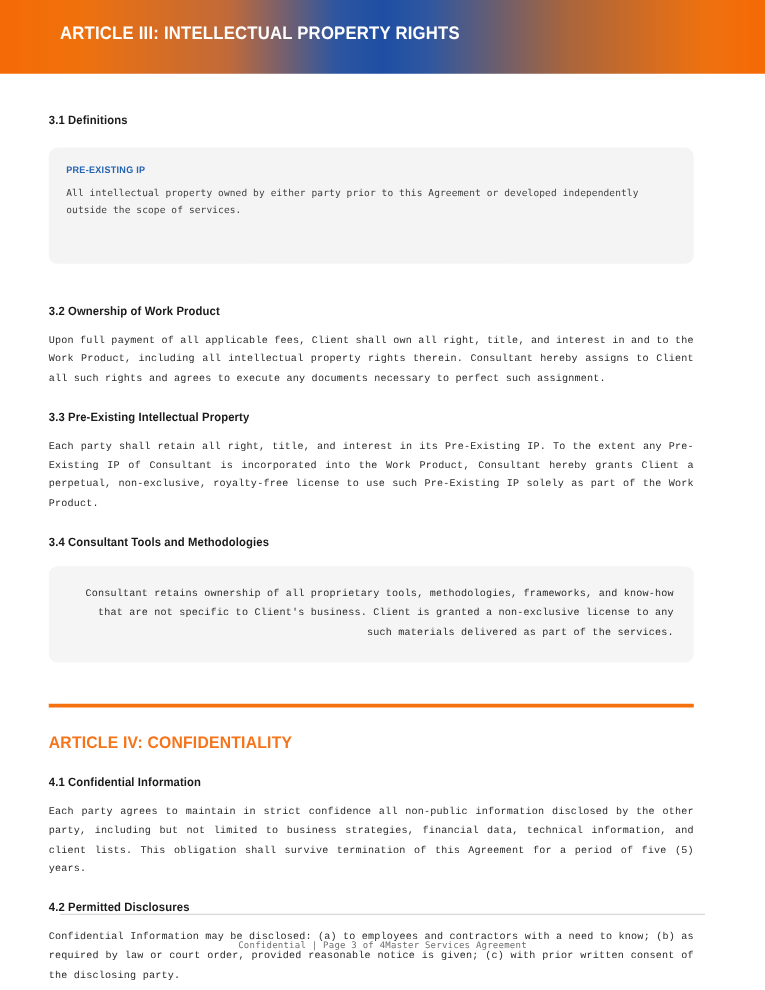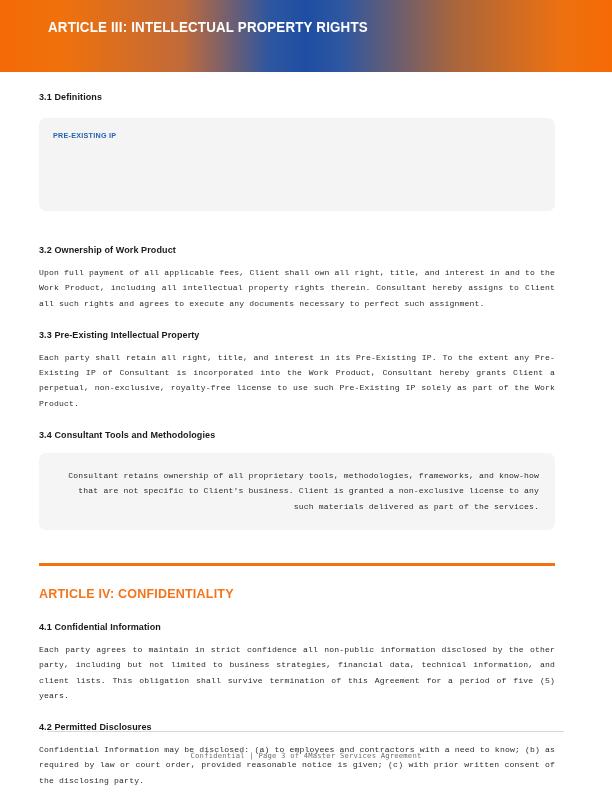--- a/index.html
+++ b/index.html
@@ -14,21 +14,21 @@
     overflow: hidden;
     position: relative;
   }
 
   
   .page-header {
     position: absolute;
     top: 0;
     left: 0;
     width: 612px;
-    height: 72px;
+    height: 59px;
     background: linear-gradient(90deg,
         #f46a06 0%,
         #f0710c 10%,
         #c06a3a 30%,
         #2d56a0 44%,
         #1e4ea3 50%,
         #2f57a0 56%,
         #a8653d 74%,
         #ee7110 92%,
         #f56a05 100%);
@@ -181,20 +181,21 @@
 </div>
 
 <div class="content">
 
   <div class="sec-heading mt-33">3.1 Definitions</div>
 
   <div class="defs-row mt-16">
 
     <div class="def-card">
       <div class="def-card-title blue">PRE-EXISTING IP</div>
+      <div class="def-card-body">All intellectual property owned by either party prior to this Agreement or developed independently outside the scope of services.</div>
     </div>
 
 
   </div>
 
   <div class="sec-heading mt-33">3.2 Ownership of Work Product</div>
   <div class="body-text mt-10">Upon full payment of all applicable fees, Client shall own all right, title, and interest in and to the Work Product, including all intellectual property rights therein. Consultant hereby assigns to Client all such rights and agrees to execute any documents necessary to perfect such assignment.</div>
 
   <div class="sec-heading mt-18">3.3 Pre-Existing Intellectual Property</div>
   <div class="body-text mt-10">Each party shall retain all right, title, and interest in its Pre-Existing IP. To the extent any Pre-Existing IP of Consultant is incorporated into the Work Product, Consultant hereby grants Client a perpetual, non-exclusive, royalty-free license to use such Pre-Existing IP solely as part of the Work Product.</div>

